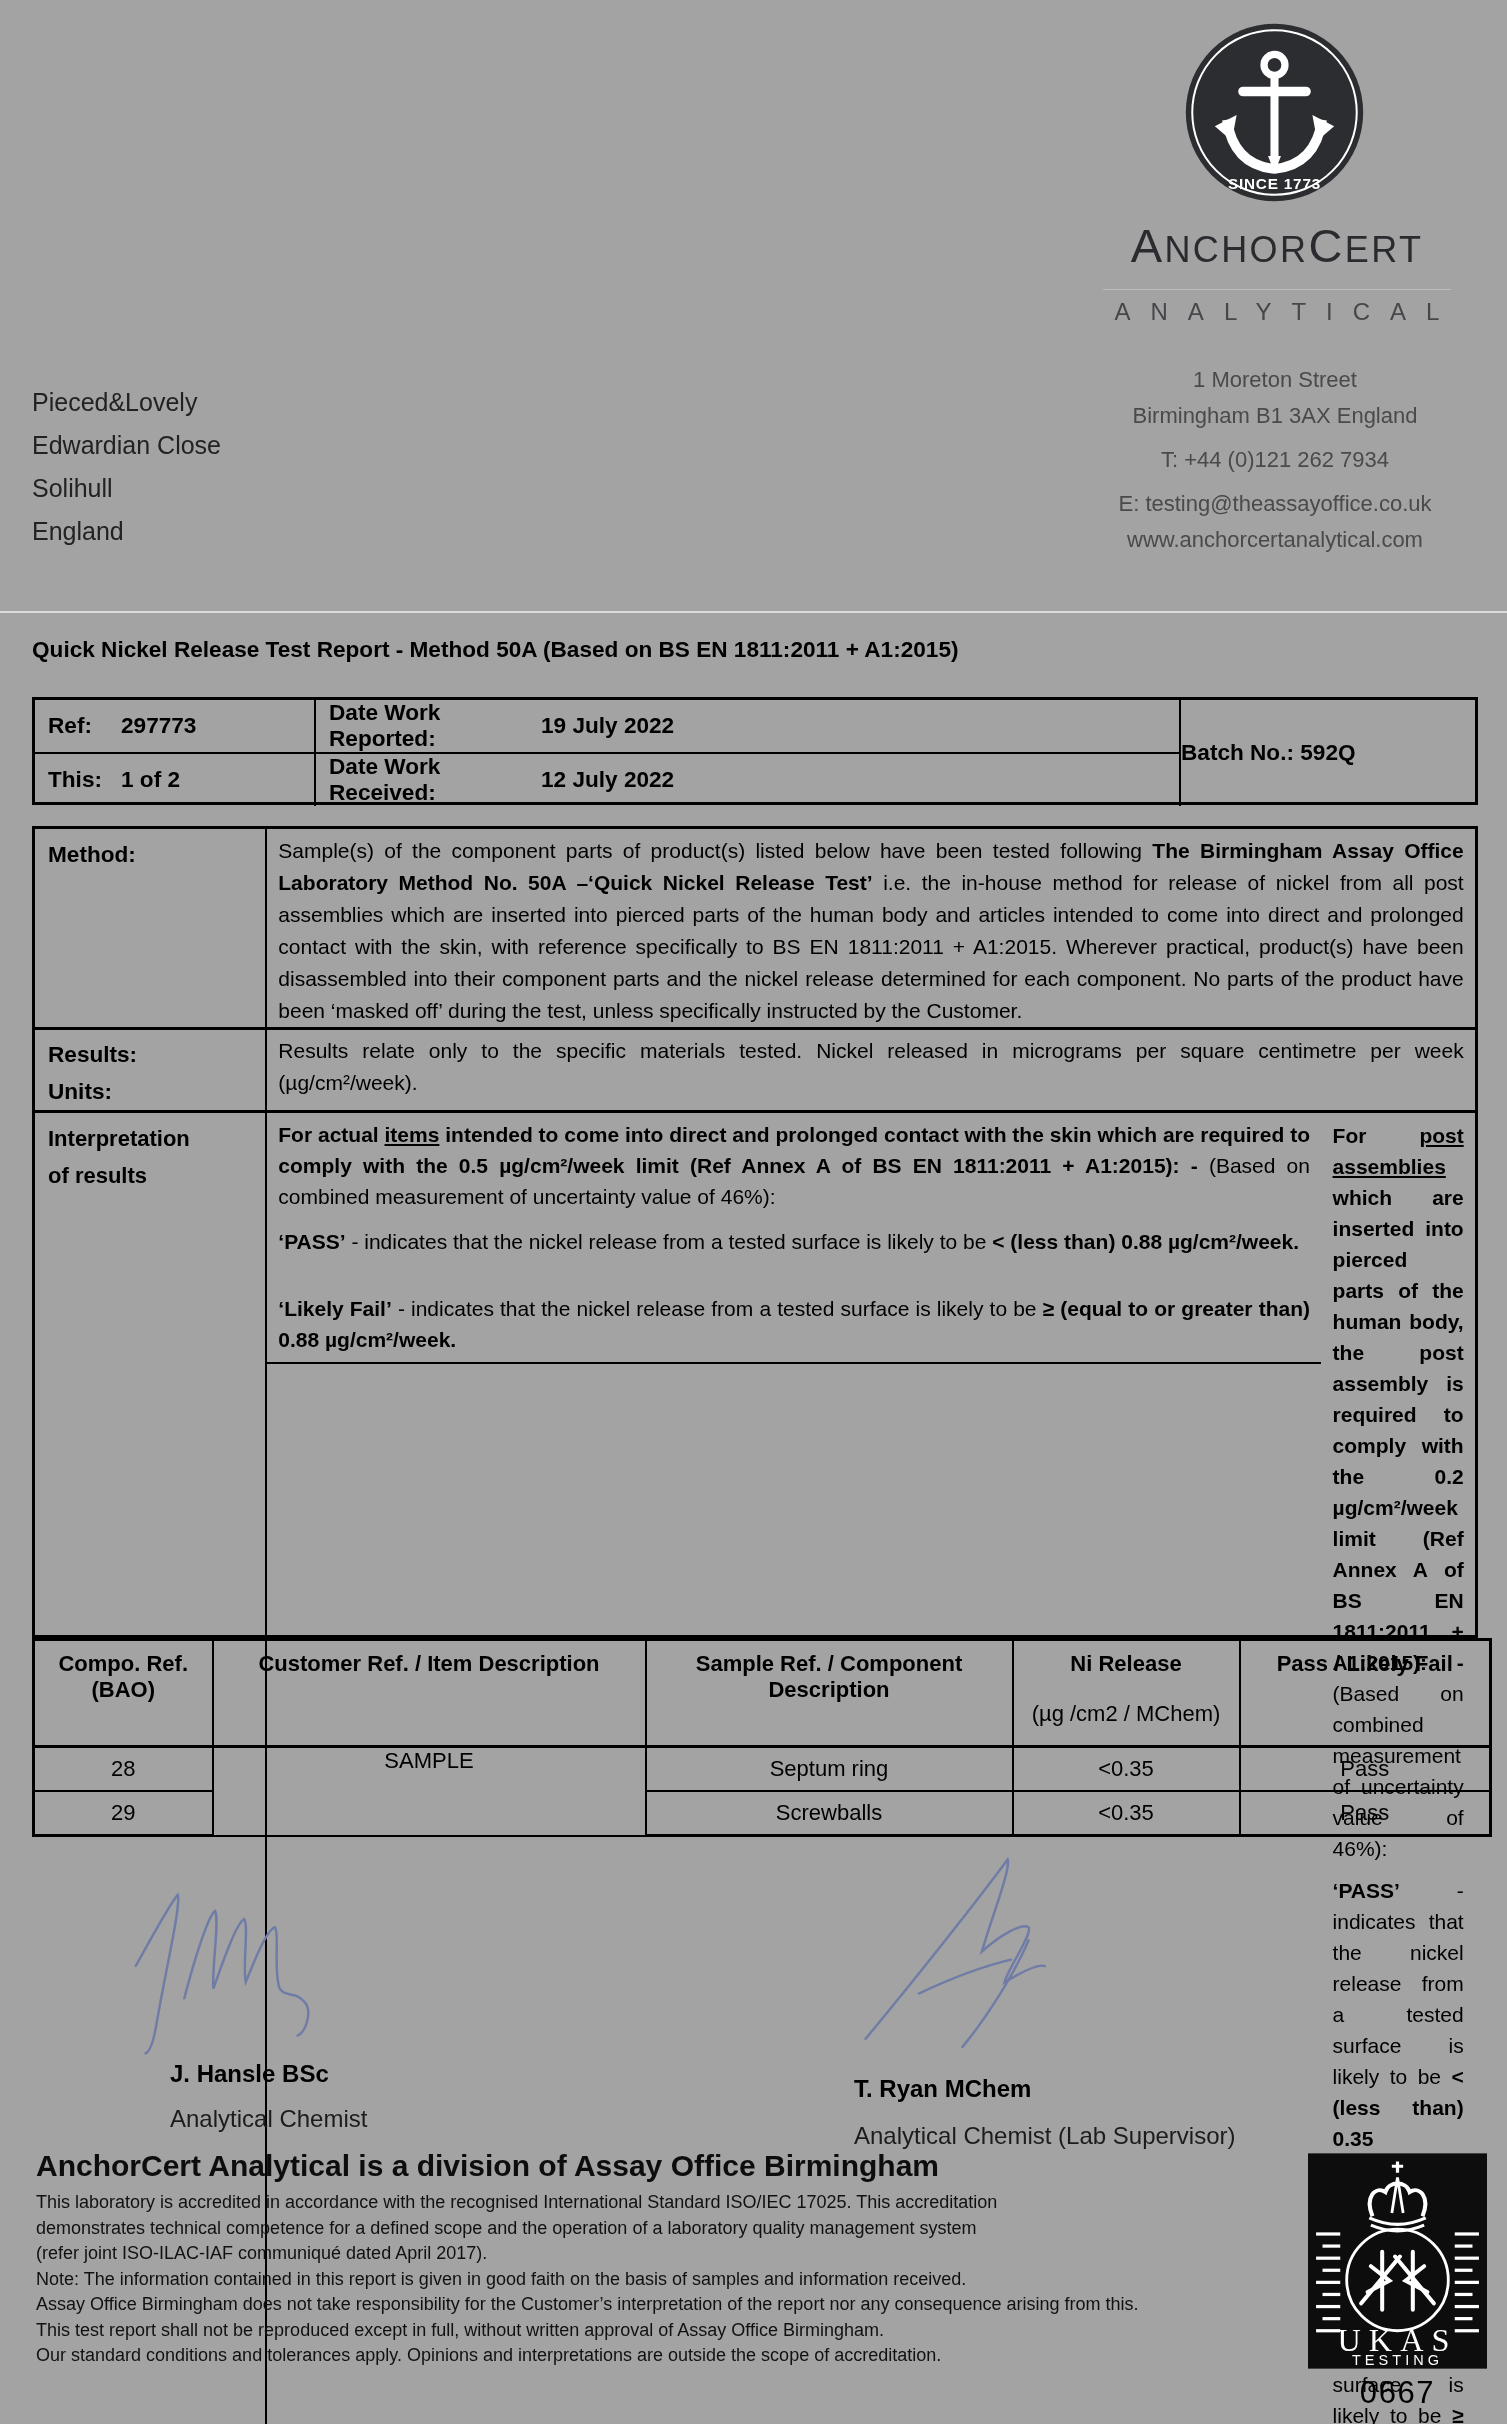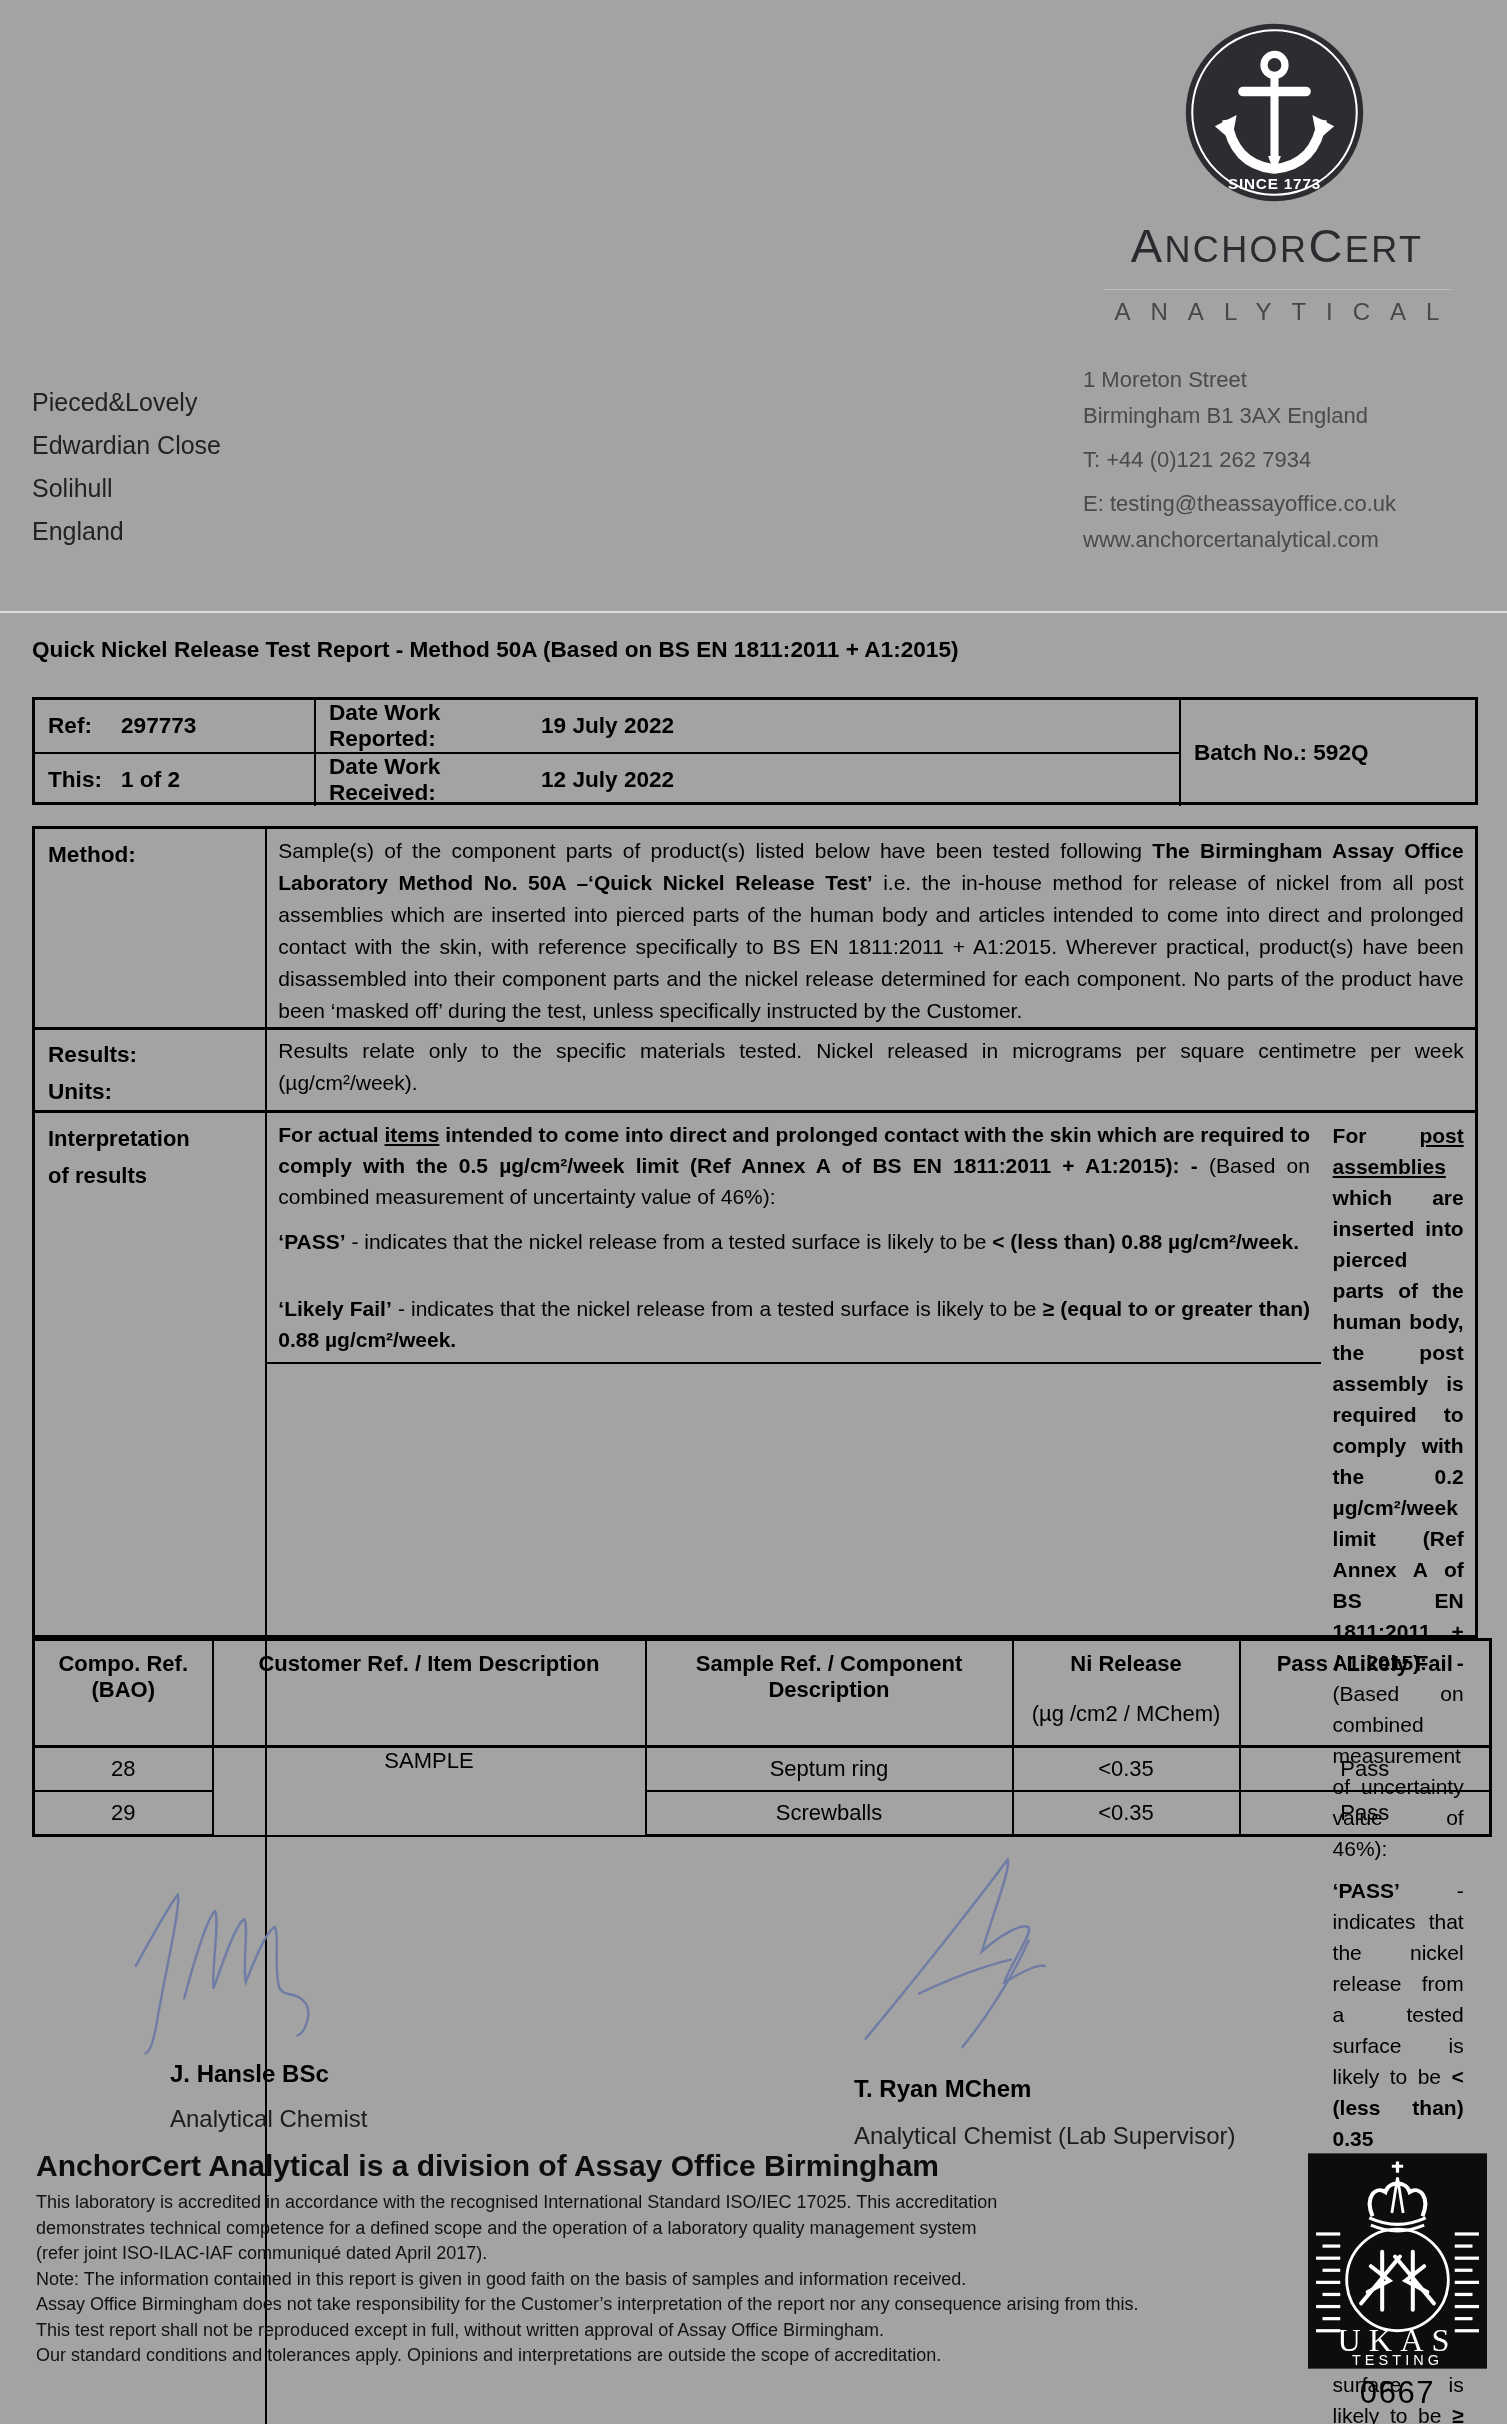--- a/index.html
+++ b/index.html
@@ -13,39 +13,39 @@
   .logo-circle{left:1185px;top:22.6px;width:179px;height:179px;}
   .brand-block{left:1090px;top:220px;width:374px;text-align:center;}
   .brand-line1{color:#2a2b2f;letter-spacing:2.4px;line-height:52px;white-space:nowrap;}
   .brand-big{font-size:47px;}
   .brand-small{font-size:36px;}
   .brand-rule{width:348px;height:1.6px;background:#bdbdbd;margin:4.9px auto 7.3px auto;}
   .brand-sub{font-size:24px;letter-spacing:20px;margin-right:-20px;color:#46474b;}
 
   
   .cust-address{left:32px;top:381px;font-size:25px;line-height:43px;color:#222;}
-  .lab-address{left:1083px;top:362px;width:384px;text-align:left;font-size:22px;
+  .lab-address{left:1083px;top:362px;width:384px;text-align:center;font-size:22px;
                line-height:36px;color:#4a4a4a;}
   .lab-gap{height:8px;}
   .hdr-divider{left:0;top:611px;width:1507px;height:1.6px;background:#dcdcdc;}
 
   
   .report-title{left:32px;top:637px;font-size:22.6px;font-weight:bold;color:#000;}
 
   
   .ref-table{left:32px;top:697px;width:1446px;height:108px;border:3.2px solid #000;
              box-sizing:border-box;display:grid;grid-template-columns:281px 865px 1fr;
              grid-template-rows:1fr 1fr;font-size:22.6px;font-weight:bold;color:#000;}
   .ref-cell{display:flex;align-items:center;box-sizing:border-box;padding-left:13px;}
   .rc-r{border-right:2.4px solid #000;}
   .rc-b{border-bottom:2.4px solid #000;}
   .ref-lbl-sm{width:73px;flex:none;}
   .ref-lbl-lg{width:212px;flex:none;}
   .batch-cell{grid-column:3;grid-row:1 / span 2;display:flex;align-items:center;
-              padding-left:13px;}
+              }
 
   
   .main-table{left:32px;top:826px;width:1446px;height:812px;border:3.2px solid #000;
               box-sizing:border-box;display:flex;flex-direction:column;color:#000;}
   .mt-row{display:flex;box-sizing:border-box;}
   .mt-rowA{height:226px;border-bottom:3.2px solid #000;}
   .mt-rowB{height:99px;border-bottom:3.2px solid #000;}
   .mt-rowC{flex:1;}
   .mt-label{width:232px;flex:none;box-sizing:border-box;border-right:2.4px solid #000;
             padding:6.5px 4.9px 0 13px;font-size:22.6px;font-weight:bold;line-height:37px;}

